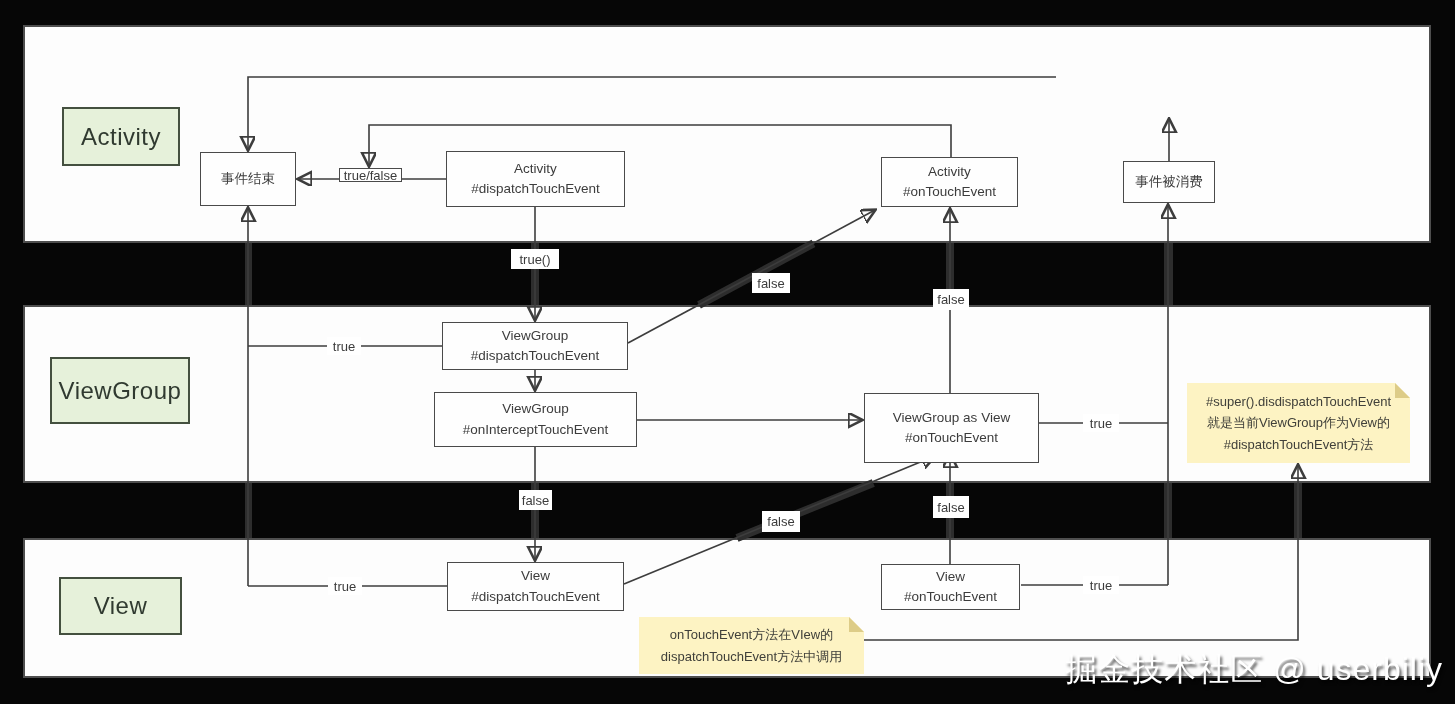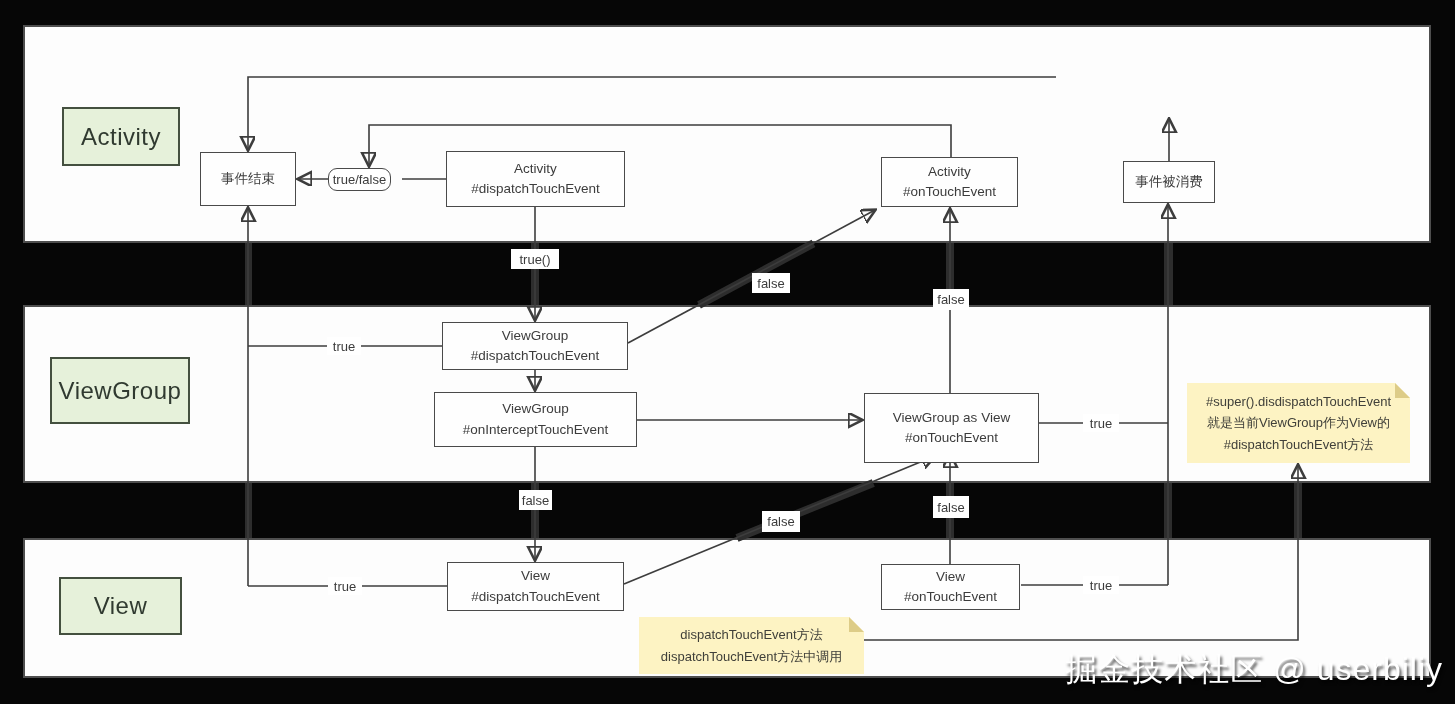--- a/index.html
+++ b/index.html
@@ -92,21 +92,21 @@
   <div class="glabel" style="left:50px;top:357px;width:140px;height:67px;">
     <span>ViewGroup</span>
   </div>
   <div class="glabel" style="left:59px;top:577px;width:123px;height:58px;">
     <span>View</span>
   </div>
 
   <div class="node" style="left:200px;top:152px;width:96px;height:54px;">
     <div>事件结束</div>
   </div>
-  <div class="chip bordered" style="left:328px;top:168px;width:63px;height:23px;border-radius:9px;">
+  <div class="chip bordered" style="left:339px;top:168px;width:63px;height:14px;">
     <span>true/false</span>
   </div>
   <div class="node" style="left:446px;top:151px;width:179px;height:56px;">
     <div>Activity</div>
     <div>#dispatchTouchEvent</div>
   </div>
   <div class="node" style="left:881px;top:157px;width:137px;height:50px;">
     <div>Activity</div>
     <div>#onTouchEvent</div>
   </div>
@@ -146,21 +146,21 @@
   <div class="chip" style="left:1083px;top:576px;width:36px;height:18px;">true</div>
 
   <div class="note" style="left:1187px;top:383px;width:223px;height:80px;">
     <div>#super().disdispatchTouchEvent</div>
     <div>就是当前ViewGroup作为View的</div>
     <div>#dispatchTouchEvent方法</div>
     <div class="fold-cut"></div>
     <div class="fold-flap"></div>
   </div>
   <div class="note" style="left:639px;top:617px;width:225px;height:57px;">
-    <div>dispatchTouchEvent方法</div>
+    <div>onTouchEvent方法在VIew的</div>
     <div>dispatchTouchEvent方法中调用</div>
     <div class="fold-cut"></div>
     <div class="fold-flap"></div>
   </div>
 
   <div class="watermark">掘金技术社区 @ userbiliy</div>
 
 </div>
 
 </body></html>

